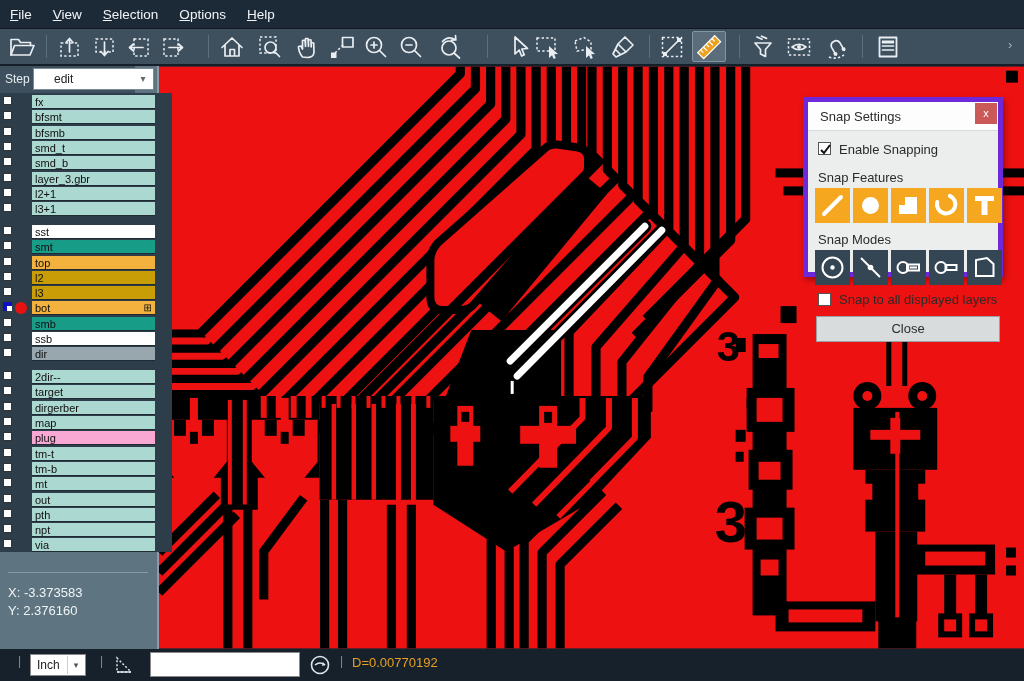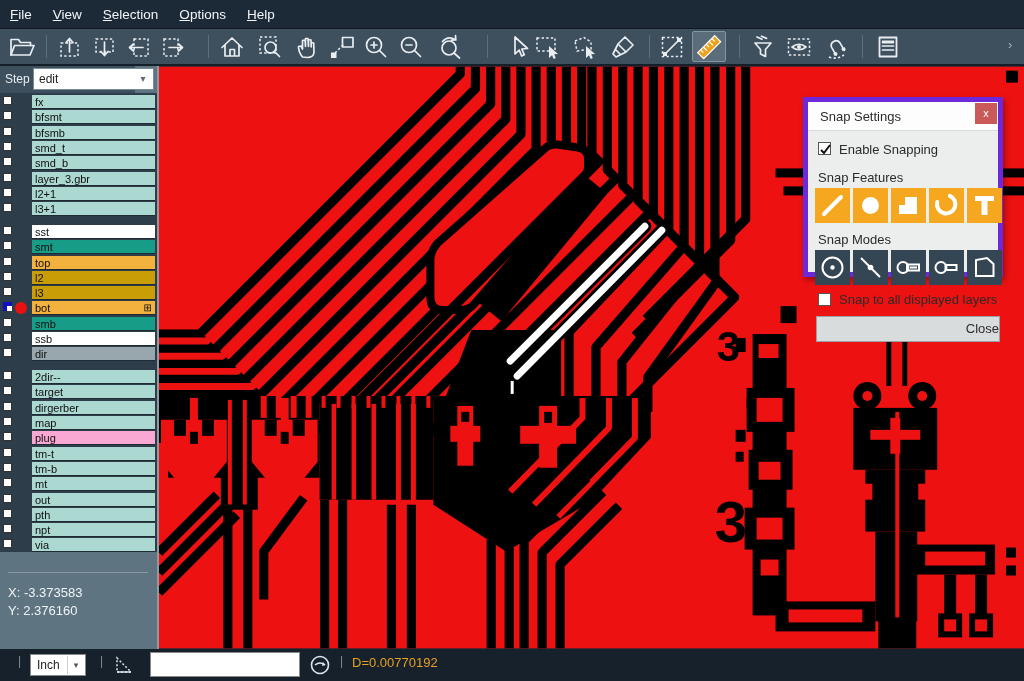--- a/index.html
+++ b/index.html
@@ -5,39 +5,39 @@
 #app{position:relative;width:1024px;height:681px;background:#1c2a38}
 #menubar{position:absolute;left:0;top:0;width:100%;height:28px;background:#1c2a38;color:#f2f5f7;font-size:13.5px;display:flex;align-items:center;gap:0}
 #menubar span{padding:0 11px 0 10px}
 #toolbar{position:absolute;left:0;top:28px;width:100%;height:36px;background:#3e4f5e;border-bottom:2px solid #141f29;border-top:1px solid #0f1822;box-sizing:content-box;height:35px}
 .tico{position:absolute;top:2px;width:34px;height:31px;display:flex;align-items:center;justify-content:center}
 .tsel{background:#5b6c7a;border:1px solid #8195a3;border-radius:2px}
 .tsep{position:absolute;top:6px;width:1px;height:23px;background:#5d6f7d}
 #sidebar{position:absolute;left:0;top:66px;width:157px;height:583px;background:#5e7480}
 #steprow{position:absolute;left:0;top:0;width:135px;height:27px;background:#3e4f5e;color:#e8eef2;font-size:12px}
 #steprow .lbl{position:absolute;left:5px;top:6px}
-#steprow .dd{position:absolute;left:33px;top:2px;width:121px;height:22px;background:#fff;border:1px solid #7a8a96;color:#222;font-size:12px;line-height:20px;padding-left:5px}
+#steprow .dd{position:absolute;left:33px;top:2px;width:121px;height:22px;background:#fff;border:1px solid #7a8a96;color:#222;font-size:12px;line-height:20px;padding-left:20px}
 #steprow .dd .ar{position:absolute;right:1px;top:1px;width:18px;height:18px;color:#667;text-align:center;line-height:18px;font-size:10px}
-#layers{position:absolute;left:0;top:27px;width:157px;height:459px;background:#2e3d4a}
+#layers{position:absolute;left:0;top:27px;width:172px;height:459px;background:#2e3d4a}
 .lrow{position:absolute;left:0;height:14px;width:157px}
 .cb{position:absolute;left:3px;top:1px;width:9px;height:9px;background:#fff;border:1px solid #333}
 .chip{position:absolute;left:32px;top:0;width:123px;height:14px;font-size:11px;line-height:14px;color:#101010;padding-left:3px;border-bottom:1px solid #1f2a33}
 #xy{position:absolute;left:8px;top:518px;color:#f0f4f6;font-size:13px;line-height:18px}
 #xy .sep{position:absolute;left:0;top:-12px;width:140px;border-top:1px solid #8a9aa5}
 #canvas{position:absolute;left:157px;top:66px;width:867px;height:583px;border-left:2px solid #8e9aa4}
 #statusbar{position:absolute;left:0;top:649px;width:100%;height:32px;background:#16212c;color:#cfd8de;font-size:12px}
 #dlg{position:absolute;left:803px;top:97px;width:200px;height:180px;background:#eceeee;border:5px solid #6d28d9;box-shadow:2px 3px 6px rgba(0,0,0,.35);font-size:13px;color:#2b2b2b}
 #dlg .title{position:absolute;left:0;top:0;width:100%;height:29px;background:#fdfdfd;border-bottom:1px solid #d8dcde;line-height:29px;padding-left:12px;font-size:13px}
 #dlg .x{position:absolute;right:1px;top:1px;width:22px;height:21px;background:#ca5a57;color:#fff;text-align:center;line-height:20px;font-size:11px}
 #dlg .row1{position:absolute;left:10px;top:40px}
 #dlg .ck{display:inline-block;width:13px;height:13px;background:#fff;border:1px solid #555;vertical-align:-2px;margin-right:8px;position:relative}
 #dlg label{font-size:13px}
 .fbtn{position:absolute;top:0;width:35px;height:35px;background:#f5a71f}
 .mbtn{position:absolute;top:0;width:35px;height:35px;background:#344554}
-#closebtn{position:absolute;left:8px;top:214px;width:184px;height:26px;background:#d9dcdd;border:1px solid #9aa0a4;text-align:right;line-height:24px;font-size:13px}
+#closebtn{position:absolute;left:8px;top:214px;width:184px;height:26px;background:#d9dcdd;border:1px solid #9aa0a4;text-align:center;line-height:24px;font-size:13px}
 u{text-decoration:underline}
 </style></head><body>
 <div id="app">
   <div id="menubar">
       <span><u>F</u>ile</span>
       <span><u>V</u>iew</span>
       <span><u>S</u>election</span>
       <span><u>O</u>ptions</span>
       <span><u>H</u>elp</span>
     </div>

